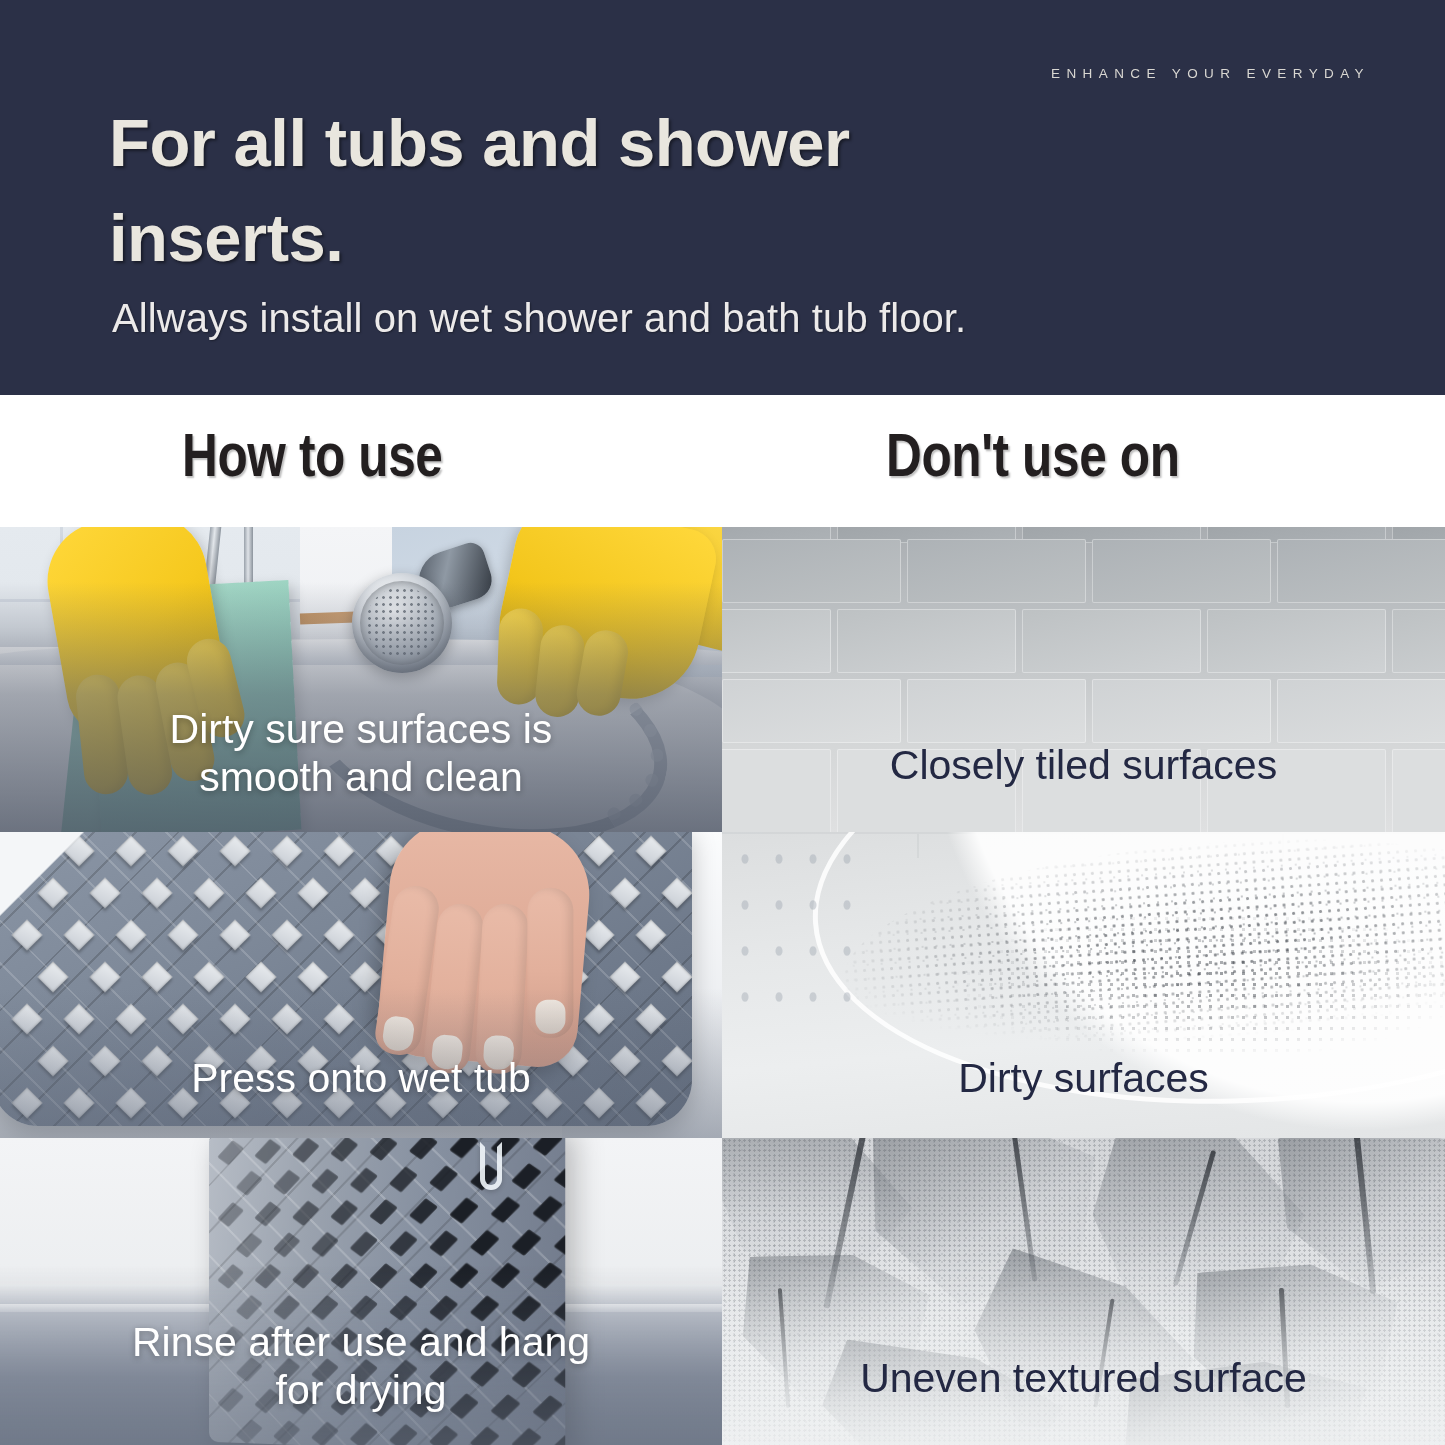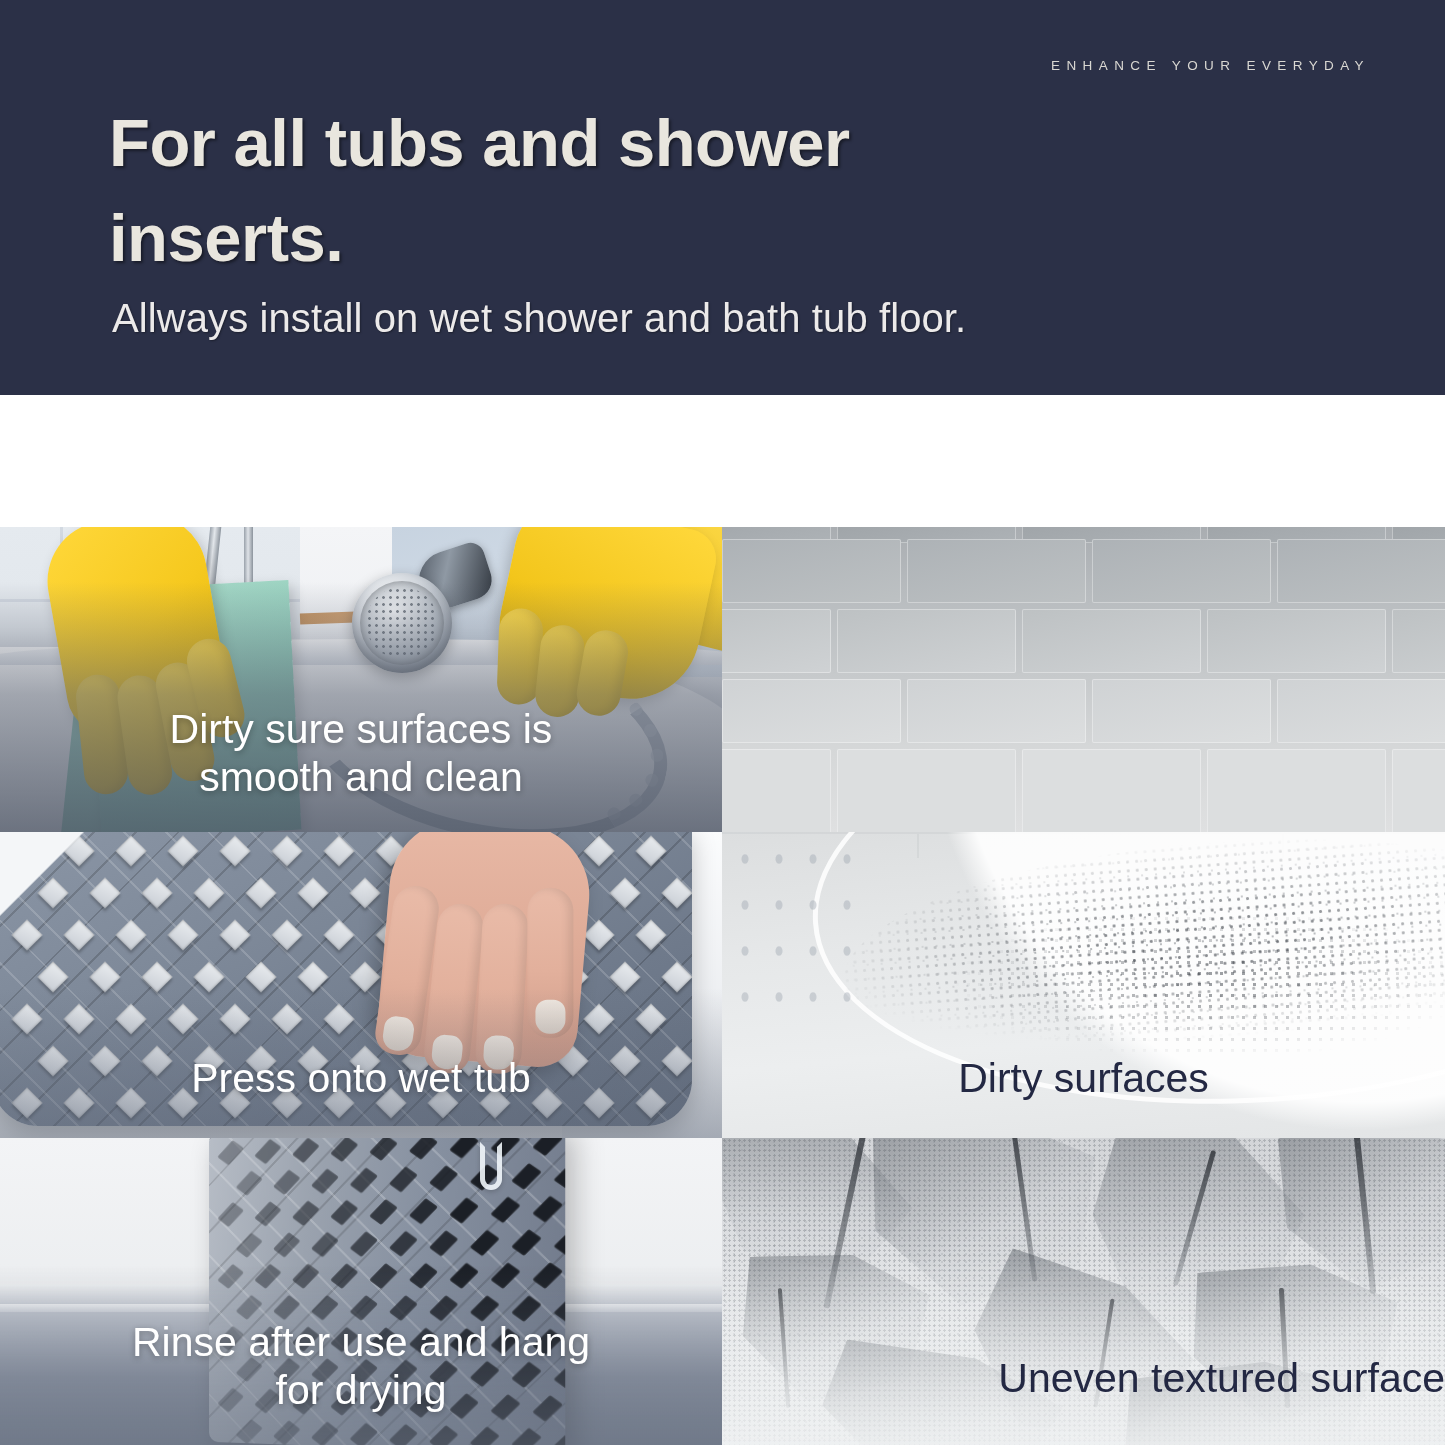--- a/index.html
+++ b/index.html
@@ -47,21 +47,21 @@
     font-weight:bold;
     letter-spacing:-1.4px;
     line-height:1;
     text-shadow:2px 2px 2px rgba(0,0,0,0.4);
   }
   .brand-tag {
     color:#d9d7d2;
     font-size:13.5px;
     font-weight:500;
     letter-spacing:6.4px;
-    margin-top:0;
+    margin-top:8px;
     padding-left:3px;
     white-space:nowrap;
   }
 
   
   .titleband {
     position:absolute; left:0; top:395px;
     width:1445px; height:132px;
     background:#ffffff;
   }
@@ -428,20 +428,24 @@
 
   <div class="header">
     <div class="headline">For all tubs and shower inserts.</div>
     <div class="subhead">Allways install on wet shower and bath tub floor.</div>
 
     <div class="brand">
       <div class="brand-tag">ENHANCE YOUR EVERYDAY</div>
     </div>
   </div>
 
+  <div class="titleband">
+    <div class="sect-title sect-left">How to use</div>
+    <div class="sect-title sect-right">Don't use on</div>
+  </div>
 
   <div class="grid">
 
     <div class="cell col-l row-1">
       <div class="art">
         <div class="a1-bg"></div>
         <div class="a1-bluewall"></div>
         <div class="a1-wall"></div>
         <div class="a1-tub"></div>
         <div class="a1-tubedge"></div>
@@ -498,20 +502,21 @@
             <div class="tile" style="left: 185px; top: 152px; width: 179px; height: 64px; background: linear-gradient(165deg, rgb(207, 210, 212), rgb(220, 222, 223));"></div>
             <div class="tile" style="left: 370px; top: 152px; width: 179px; height: 64px; background: linear-gradient(165deg, rgb(207, 210, 212), rgb(220, 222, 223));"></div>
             <div class="tile" style="left: 555px; top: 152px; width: 179px; height: 64px; background: linear-gradient(165deg, rgb(207, 210, 212), rgb(220, 222, 223));"></div>
             <div class="tile" style="left: -70px; top: 222px; width: 179px; height: 88px; background: linear-gradient(165deg, rgb(220, 222, 223), rgb(220, 222, 223));"></div>
             <div class="tile" style="left: 115px; top: 222px; width: 179px; height: 88px; background: linear-gradient(165deg, rgb(220, 222, 223), rgb(220, 222, 223));"></div>
             <div class="tile" style="left: 300px; top: 222px; width: 179px; height: 88px; background: linear-gradient(165deg, rgb(220, 222, 223), rgb(220, 222, 223));"></div>
             <div class="tile" style="left: 485px; top: 222px; width: 179px; height: 88px; background: linear-gradient(165deg, rgb(220, 222, 223), rgb(220, 222, 223));"></div>
             <div class="tile" style="left: 670px; top: 222px; width: 179px; height: 88px; background: linear-gradient(165deg, rgb(220, 222, 223), rgb(220, 222, 223));"></div>
           </div>
       </div>
+      <div class="caption cap-dark" style="top:214px;">Closely tiled surfaces</div>
     </div>
 
     <div class="cell col-l r2">
       <div class="art">
         <div class="a3-bg"></div>
         <div class="a3-tubR"></div>
         <div class="a3-mat">
             <div id="matholes" style="position:absolute;inset:0;">
               <div class="hole" style="left: 24px; top: 14px;"></div>
               <div class="hole" style="left: 76px; top: 14px;"></div>
@@ -765,17 +770,17 @@
             <div class="crack" style="left: 300px; top: -6px; width: 5px; height: 150px; transform: rotate(-8deg);"></div>
             <div class="crack" style="left: 470px; top: 10px; width: 5px; height: 140px; transform: rotate(16deg);"></div>
             <div class="crack" style="left: 640px; top: -4px; width: 6px; height: 160px; transform: rotate(-6deg);"></div>
             <div class="crack" style="left: 60px; top: 150px; width: 4px; height: 120px; transform: rotate(-4deg);"></div>
             <div class="crack" style="left: 380px; top: 160px; width: 4px; height: 110px; transform: rotate(9deg);"></div>
             <div class="crack" style="left: 560px; top: 150px; width: 5px; height: 120px; transform: rotate(-3deg);"></div>
           </div>
         <div class="a6-tex"></div>
         <div class="a6-fade"></div>
       </div>
-      <div class="caption cap-dark" style="top:216px;text-align:right;">Uneven textured surface</div>
+      <div class="caption cap-dark" style="top:216px;">Uneven textured surface</div>
     </div>
 
   </div>
 </div>
 
 </body></html>

